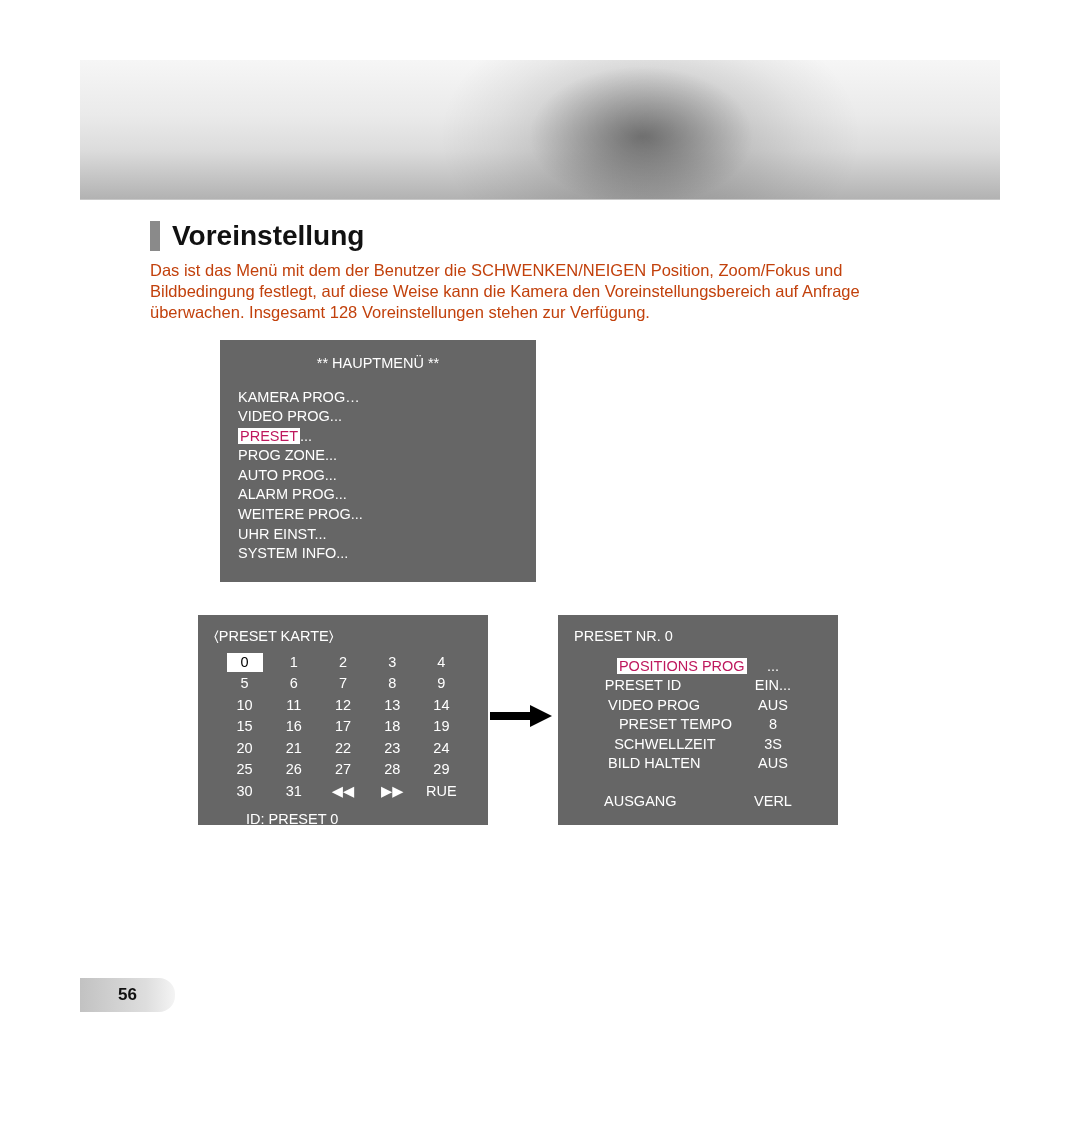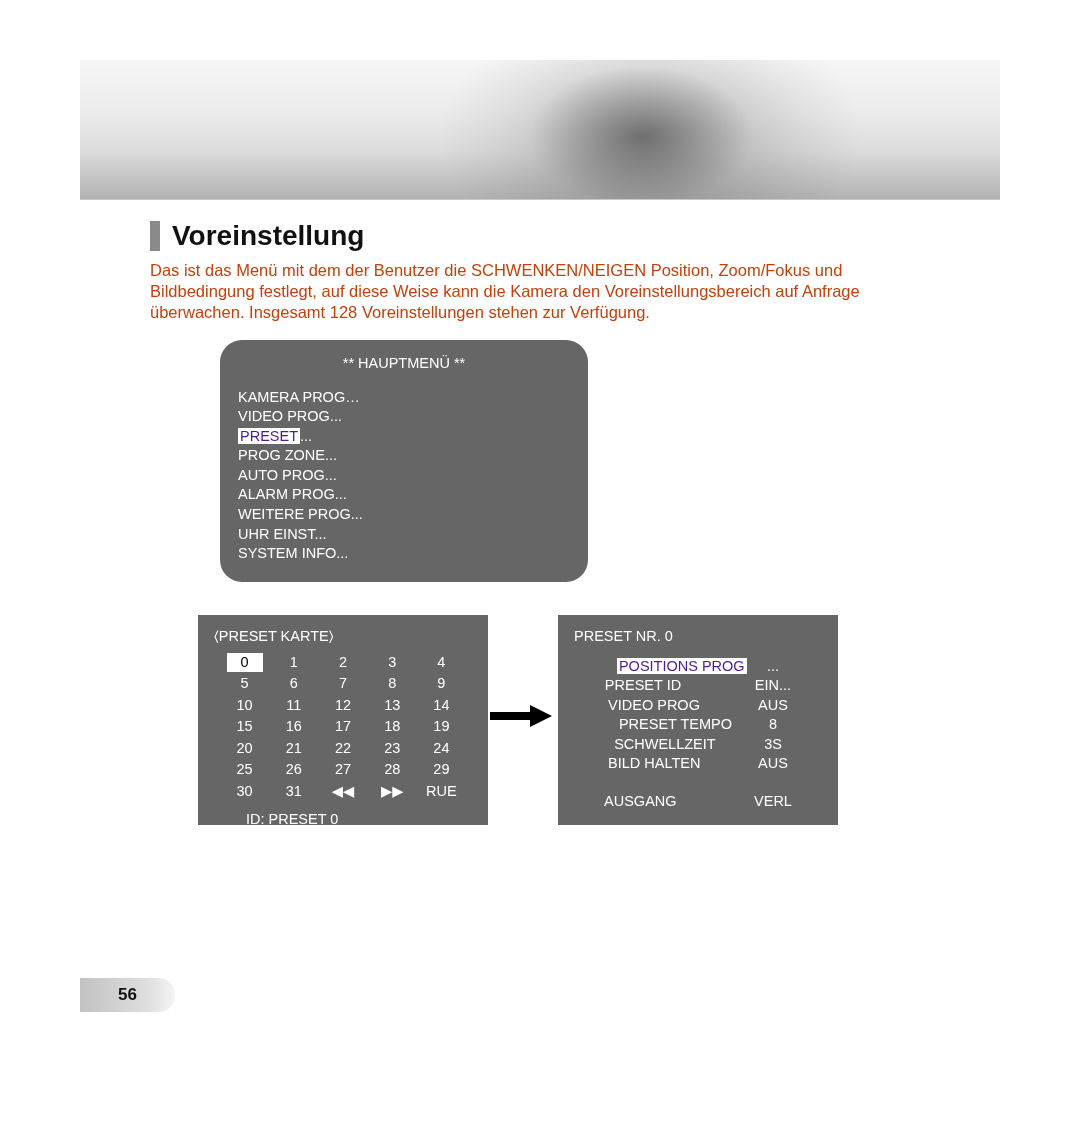--- a/index.html
+++ b/index.html
@@ -55,32 +55,31 @@
     background: #666;
     color: #fff;
     font-size: 14.5px;
     line-height: 1.35;
     padding: 14px 18px;
     font-family: Arial, Helvetica, sans-serif;
   }
   .main-menu {
     left: 220px;
     top: 340px;
-    width: 368px;
+    width: 316px;
     height: 242px;
-    border-radius: 22px;
   }
   .main-menu-title {
     text-align: center;
     margin-bottom: 14px;
   }
   .main-menu-item { white-space: nowrap; }
   .hl {
     background: #fff;
-    color: #4c1d95;
+    color: #be185d;
     padding: 0 2px;
   }
   .preset-map {
     left: 198px;
     top: 615px;
     width: 290px;
     height: 210px;
     padding: 12px 16px;
   }
   .preset-map-title { margin-bottom: 6px; }

